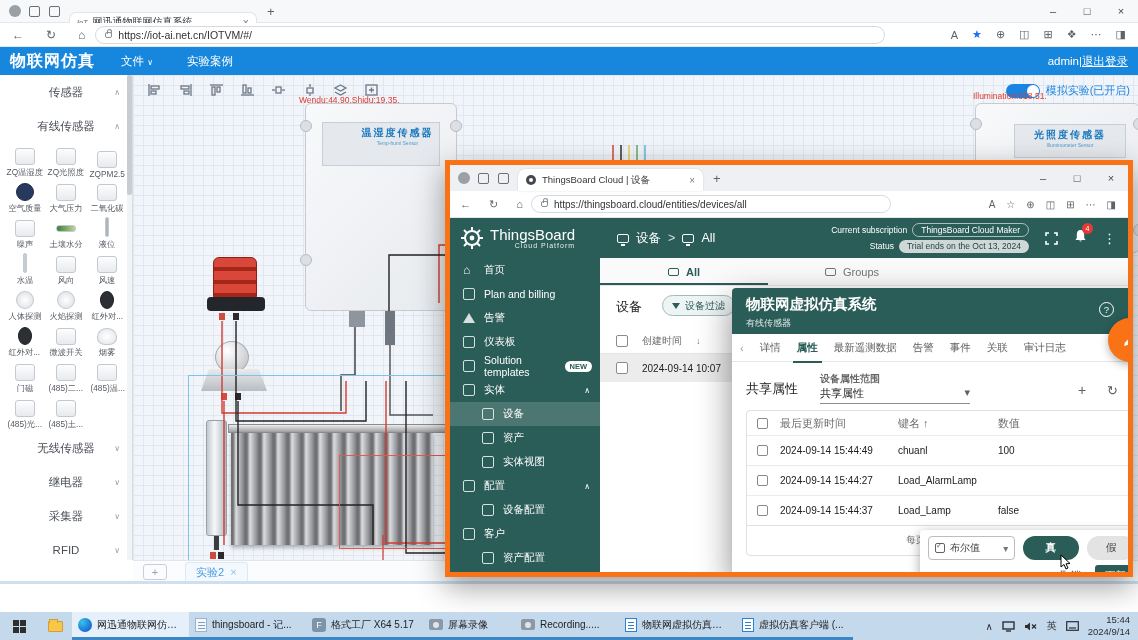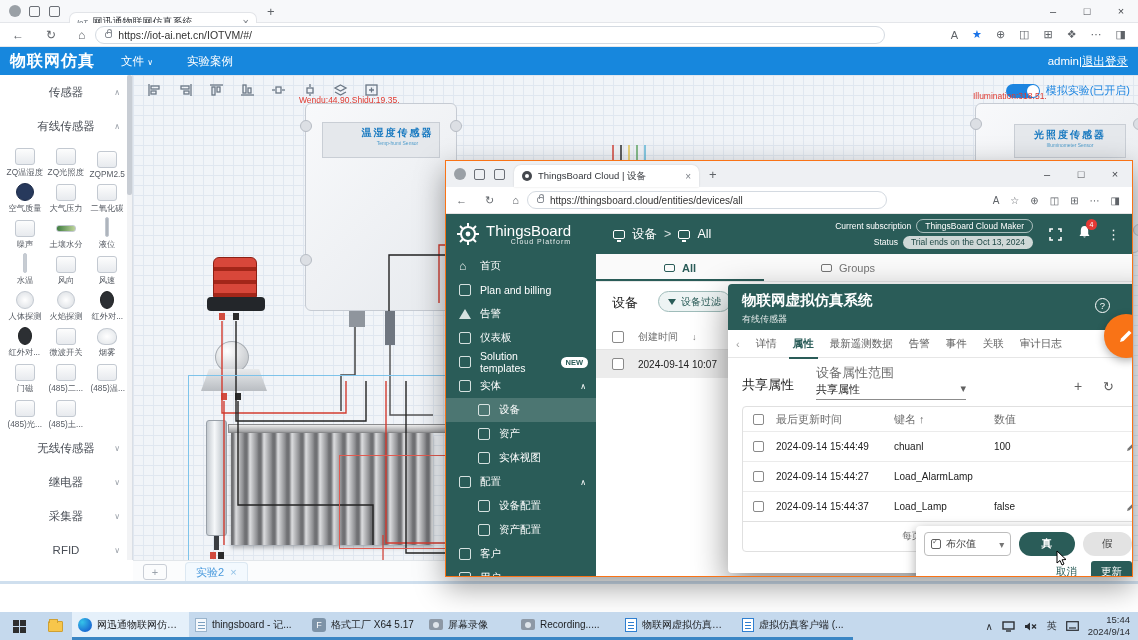--- a/index.html
+++ b/index.html
@@ -82,21 +82,21 @@
   .track { position:absolute; background:linear-gradient(#ececec,#9e9fa1); border:1px solid #8b8c8e; }
   .slats { position:absolute; background:repeating-linear-gradient(90deg,#707174 0 2px,#dcdddf 5px,#8d8e91 12px,#6e6f72 14px); box-shadow:0 3px 4px rgba(0,0,0,.25); }
   .actuator { position:absolute; background:linear-gradient(90deg,#c3c9cf,#f6f8fa 40%,#aeb5bc); border:1px solid #99a0a8; border-radius:3px; }
   .selrect { position:absolute; pointer-events:none; }
   .canvas-tabs { position:absolute; left:133px; right:0; bottom:30px; height:22px; background:#fbfcfd; border-top:1px solid #e2e6ea; display:flex; align-items:center; }
   .ct-plus { width:24px; height:16px; border:1px solid #c9ced6; border-radius:3px; color:#9aa2ab; font-size:11px; display:flex; align-items:center; justify-content:center; margin-left:10px; }
   .ct-tab { margin-left:18px; height:20px; background:#f3f9fe; border:1px solid #dce8f2; border-bottom:none; border-radius:4px 4px 0 0; color:#4a9add; font-size:11px; display:flex; align-items:center; gap:6px; padding:0 10px; }
   .bottom-strip { position:absolute; left:0; right:0; bottom:28px; height:3px; background:#cfdfee; }
 
   
-  .tb-win { position:absolute; left:445px; top:160px; width:688px; height:417px; background:#404040; border:1px solid #f97316; box-shadow:0 10px 28px rgba(0,0,0,.38); z-index:50; }
+  .tb-win { position:absolute; left:445px; top:160px; width:688px; height:417px; background:#404040; border:5px solid #f97316; box-shadow:0 10px 28px rgba(0,0,0,.38); z-index:50; }
   .tb-tabstrip { height:26px; background:#eef0f3; display:flex; align-items:center; }
   .tb-tab { height:22px; margin-top:4px; background:#fff; border-radius:7px 7px 0 0; display:flex; align-items:center; padding:0 8px; width:185px; box-shadow:0 0 2px rgba(0,0,0,.15); }
   .tb-fav { width:10px; height:10px; border-radius:50%; background:#45484d; position:relative; margin-right:6px; }
   .tb-fav:after { content:""; position:absolute; left:3px; top:3px; width:4px; height:4px; border-radius:50%; background:#fff; }
   .tb-tab .t { font-size:9.5px; color:#33363b; white-space:nowrap; overflow:hidden; flex:1; }
   .tb-urlbar { height:27px; background:#fff; border-bottom:1px solid #e5e5e5; display:flex; align-items:center; font-size:11px; color:#5f6368; }
   .tb-urlbar .nav { margin-left:10px; margin-right:8px; }
   .tb-header { height:40px; background:#2a5c58; display:flex; align-items:center; color:#fff; position:relative; }
   .tb-logo { display:flex; align-items:center; margin-left:10px; }
   .tb-logo .gear { width:24px; height:24px; margin-right:6px; }
@@ -146,21 +146,21 @@
   .md-x { position:absolute; right:22px; top:12px; font-size:14px; }
   .md-tabs { height:28px; border-bottom:1px solid #e6e6e6; display:flex; align-items:center; gap:16px; padding:0 8px; font-size:10.5px; color:#616161; }
   .md-tabs .arr { color:#9e9e9e; font-size:11px; }
   .md-tab.on { color:#2a5c58; font-weight:bold; position:relative; }
   .md-tab.on:after { content:""; position:absolute; left:-4px; right:-4px; bottom:-8px; height:2px; background:#2a5c58; }
   .fab { position:absolute; left:376px; top:30px; width:44px; height:44px; border-radius:50%; background:#f97316; box-shadow:0 3px 8px rgba(0,0,0,.3); display:flex; align-items:center; justify-content:center; z-index:12; }
   .md-body { padding:8px 14px 0; position:relative; }
   .scope-row { display:flex; align-items:flex-end; gap:22px; height:34px; }
   .scope-title { font-size:13px; color:#212121; padding-bottom:6px; }
   .scope-dd { width:150px; border-bottom:1px solid #8c8c8c; padding-bottom:2px; }
-  .scope-dd .sl { font-size:13px; color:#00000099; }
+  .scope-dd .sl { font-size:10px; color:#00000099;font-weight:bold; }
   .scope-dd .sv { font-size:11px; color:#212121; display:flex; justify-content:space-between; }
   .scope-ics { margin-left:auto; display:flex; gap:21px; align-items:center; padding-bottom:6px; color:#616161; }
   .tblbox { border:1px solid #e0e0e0; border-radius:4px; margin-top:6px; }
   .t-head { height:24px; display:flex; align-items:center; gap:0; padding-left:10px; font-size:11px; color:#00000099; }
   .t-row { height:30px; border-top:1px solid #ebebeb; display:flex; align-items:center; padding-left:10px; font-size:10px; color:#212121; position:relative; }
   .col-t { width:118px; margin-left:12px; }
   .col-k { width:100px; }
   .col-v { flex:1; }
   .pencil { margin-right:10px; }
   .t-foot { height:30px; border-top:1px solid #e0e0e0; display:flex; align-items:center; justify-content:flex-end; gap:14px; font-size:9.5px; color:#00000099; padding-right:10px; }
@@ -440,21 +440,21 @@
       </div>
 
       <span class="anno" style="left:166px; top:20px;">Wendu:44.90,Shidu:19.35.</span>
       <span class="anno" style="left:840px; top:16px;">Illumination:318.51.</span>
 
       <div class="sensor-box" style="left:172px; top:28px; width:152px; height:208px;">
         <span class="ear" style="left:-6px; top:16px;"></span>
           <span class="ear" style="left:-6px; top:150px;"></span>
         <span class="ear" style="right:-6px; top:16px;"></span>
           <span class="ear" style="right:-6px; top:150px;"></span>
-        <div class="plate" style="left:16px; top:18px; width:118px; height:36px;padding-left:33px;">
+        <div class="plate" style="left:16px; top:18px; width:118px; height:44px;padding-left:33px;">
           <div class="pt">温湿度传感器</div>
           <div class="ps">Temp-humi Sensor</div>
         </div>
       </div>
       <div class="cableblk" style="left:216px; top:236px; width:16px; height:16px;"></div>
       <div class="cableblk" style="left:252px; top:236px; width:10px; height:34px; background:#6f7680;"></div>
 
       <div class="sensor-box" style="left:842px; top:28px; width:165px; height:150px;">
         <span class="ear" style="left:-6px; top:14px;"></span>
           <span class="ear" style="right:-6px; top:14px;"></span>
@@ -652,27 +652,27 @@
           </div>
         <div class="mi">
             <span class="ic"></span>
             <span>配置</span>
             <span class="car">∧</span>
           </div>
         <div class="mi sub">
             <span class="ic"></span>
             <span>设备配置</span>
           </div>
+        <div class="mi">
+            <span class="ic"></span>
+            <span>客户</span>
+          </div>
         <div class="mi sub">
             <span class="ic"></span>
             <span>资产配置</span>
-          </div>
-        <div class="mi">
-            <span class="ic"></span>
-            <span>客户</span>
           </div>
         <div class="mi">
             <span class="ic"></span>
             <span>用户</span>
           </div>
       </nav>
 
       <div class="tb-content">
         <div class="tb-tabs">
           <div class="tb-tabitem on">

